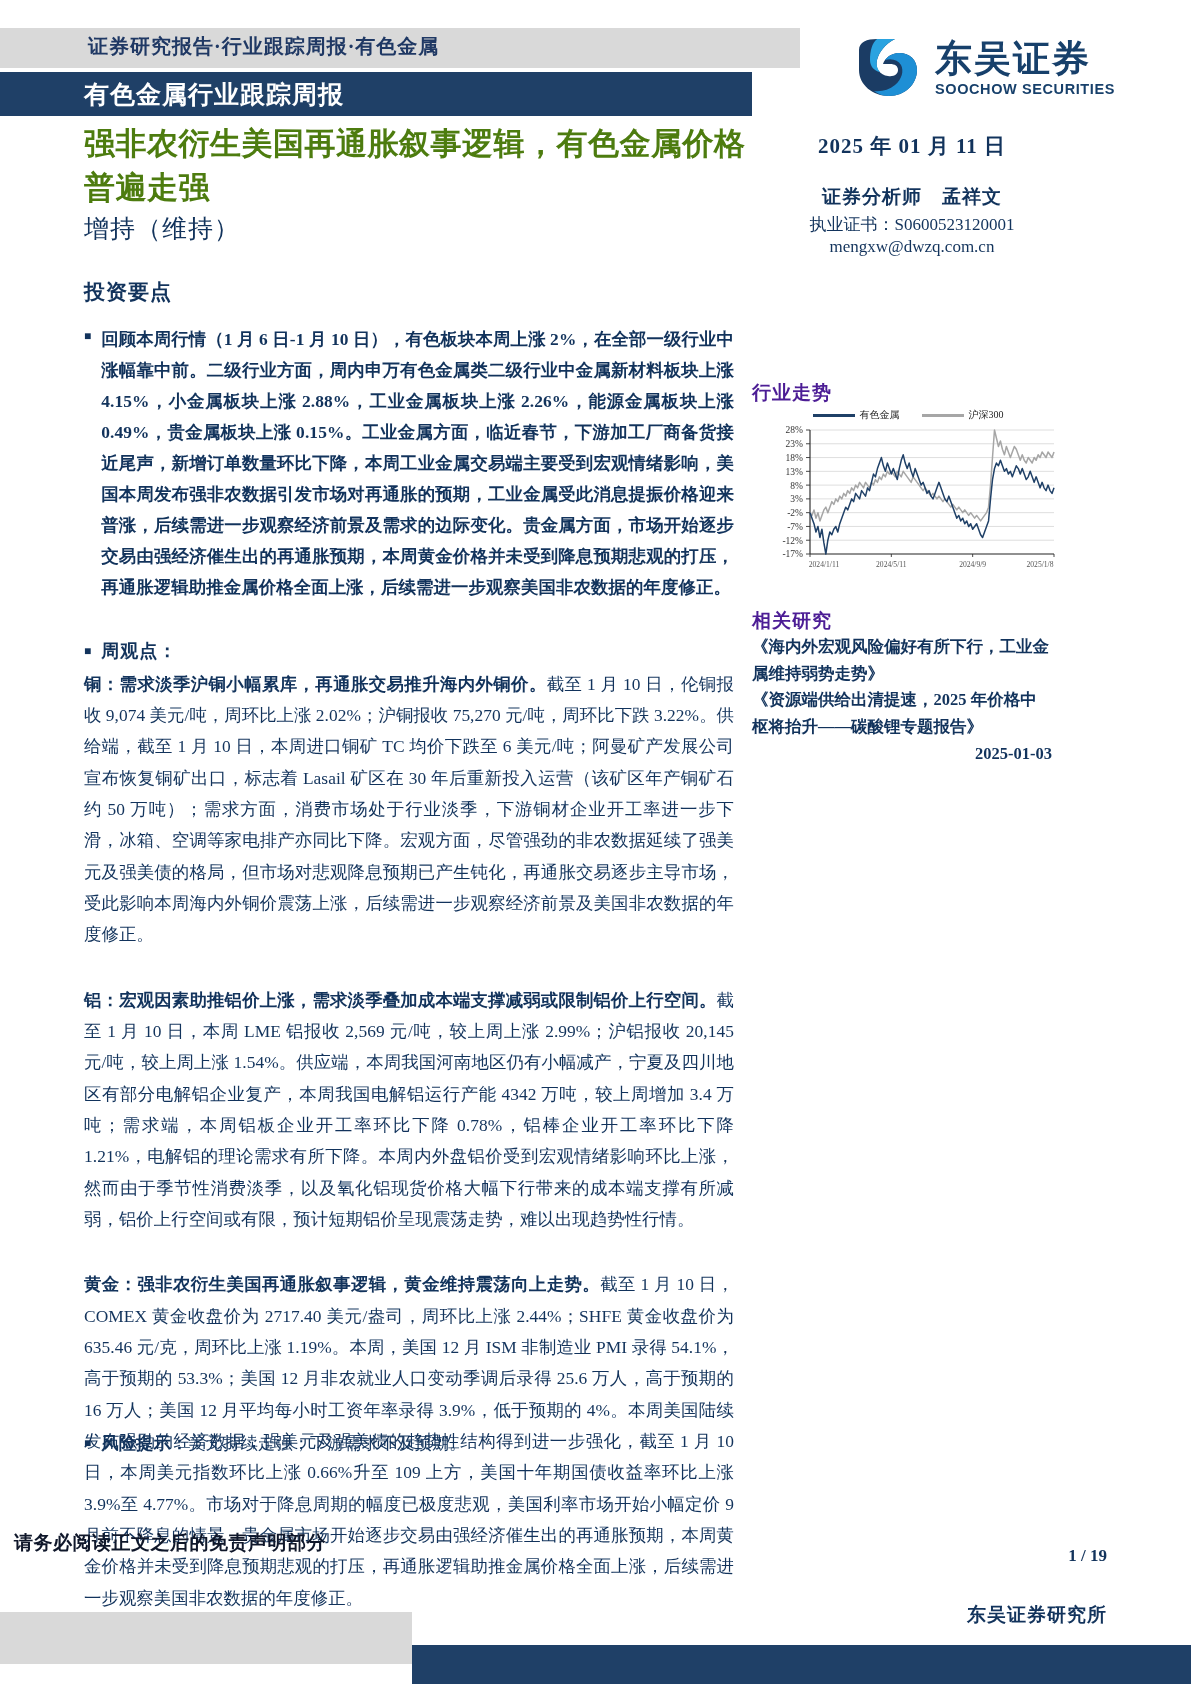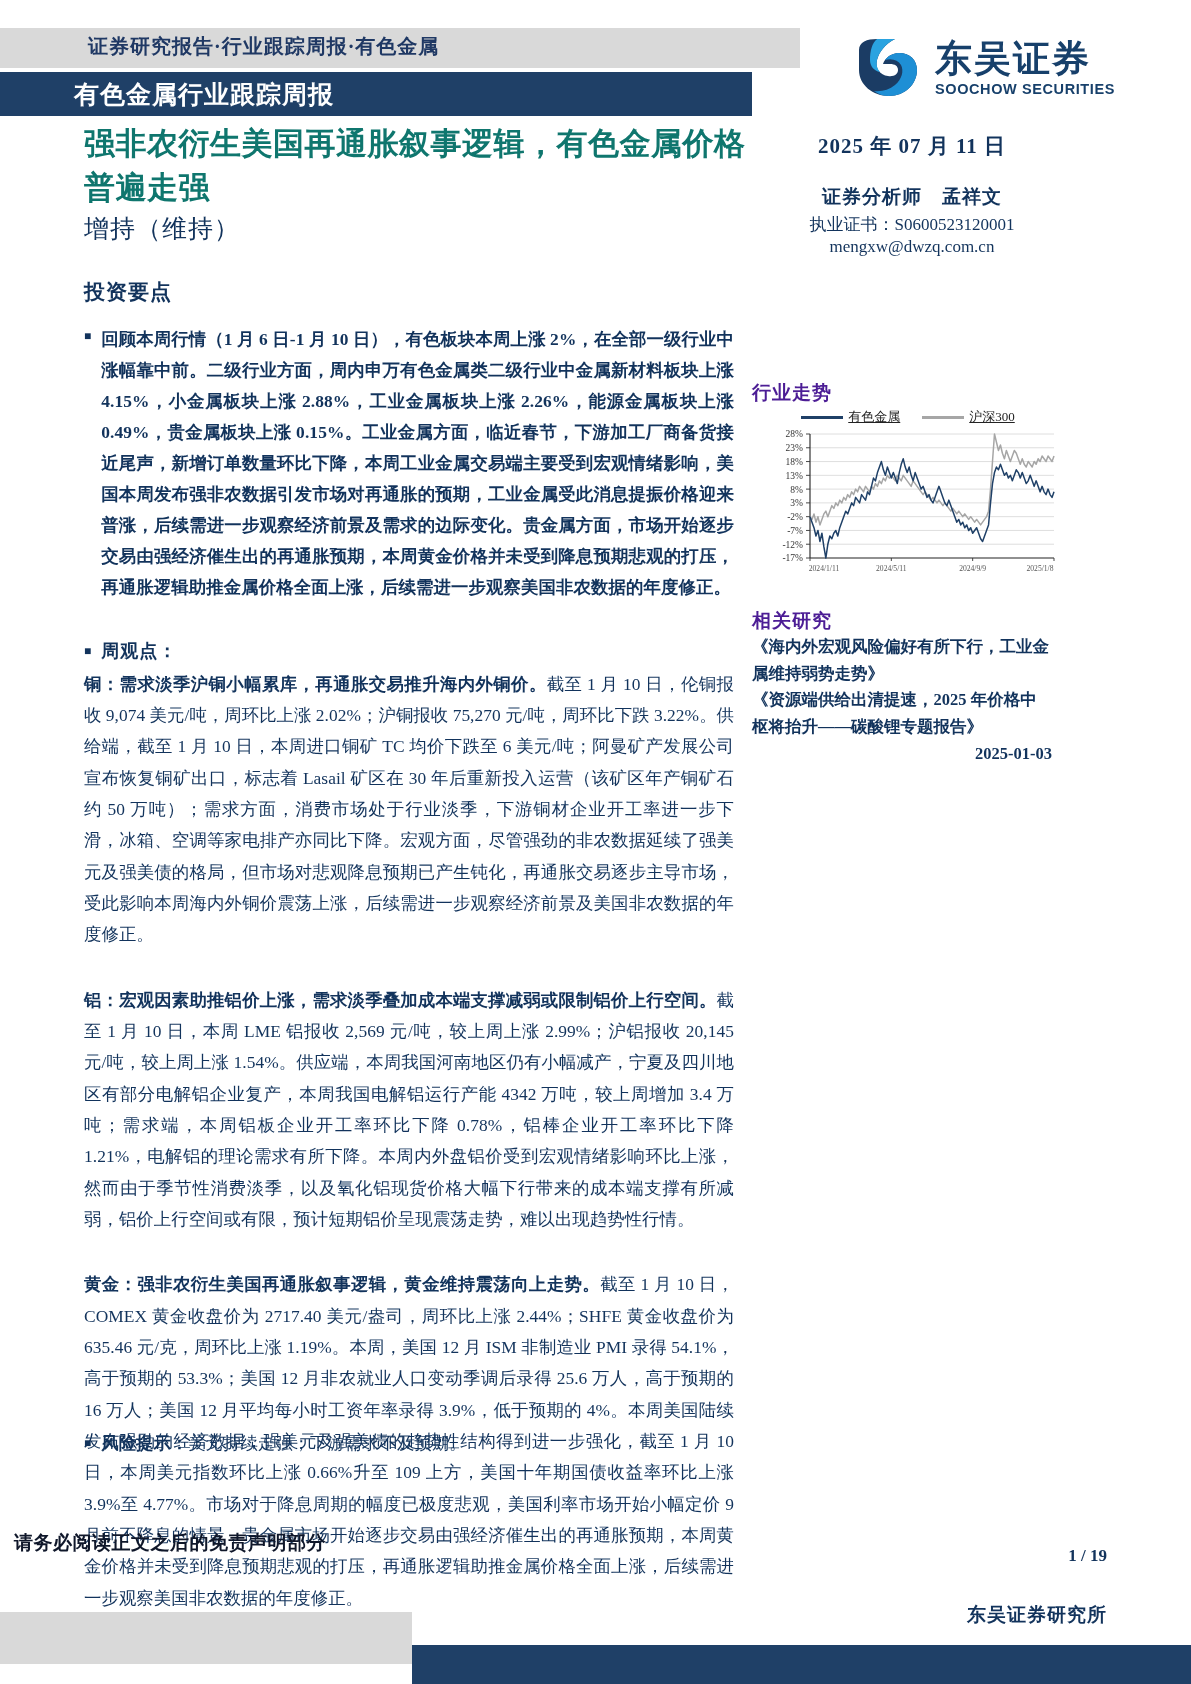--- a/index.html
+++ b/index.html
@@ -33,21 +33,21 @@
     font-family: "Liberation Serif", serif;
   }
   .navy-title-bar {
     position: absolute;
     left: 0; top: 72px;
     width: 752px; height: 44px;
     background: #1f4067;
   }
   .navy-title-text {
     position: absolute;
-    left: 74px; top: 78px;
+    left: 84px; top: 78px;
     font-size: 25px;
     font-weight: bold;
     color: #ffffff;
     letter-spacing: 1px;
   }
 
   
   .logo-wrap {
     position: absolute;
     left: 855px; top: 38px;
@@ -73,21 +73,21 @@
     font-family: "Liberation Sans", sans-serif;
   }
 
   
   .headline {
     position: absolute;
     left: 84px; top: 122px;
     width: 680px;
     font-size: 31px;
     font-weight: bold;
-    color: #0f766e;
+    color: #4d7c0f;
     line-height: 1.42;
     letter-spacing: 0.5px;
   }
   .rating {
     position: absolute;
     left: 84px; top: 212px;
     font-size: 25px;
     color: #12335c;
     letter-spacing: 1px;
   }
@@ -138,21 +138,21 @@
   }
   .legend-row {
     display: flex;
     justify-content: center;
     gap: 22px;
     align-items: center;
     margin-bottom: 2px;
   }
   .legend-item { display: flex; align-items: center; gap: 5px; }
   .legend-swatch { width: 42px; height: 3px; display: block; }
-  .legend-text { font-size: 13px; color: #222; text-decoration: underline; }
+  .legend-text { font-size: 10px; color: #222; }
 
   
   #related-heading { left: 752px; top: 608px; }
   .related-list {
     position: absolute;
     left: 752px; top: 634px;
     width: 300px;
     color: #12335c;
     font-size: 16.5px;
     line-height: 1.62;
@@ -274,21 +274,21 @@
   <div>
     <div class="logo-text-cn">东吴证券</div>
     <div class="logo-text-en">SOOCHOW SECURITIES</div>
   </div>
 </div>
 
 <div class="headline">强非农衍生美国再通胀叙事逻辑，有色金属价格普遍走强</div>
 <div class="rating">增持（维持）</div>
 
 <div class="right-col">
-  <div class="report-date">2025 年 07 月 11 日</div>
+  <div class="report-date">2025 年 01 月 11 日</div>
 
   <div>
     <div class="analyst-name">证券分析师　孟祥文</div>
     <div class="analyst-cert">执业证书：S0600523120001</div>
     <div class="analyst-mail">mengxw@dwzq.com.cn</div>
   </div>
 
 </div>
 
 <div class="section-label" id="chart-heading">行业走势</div>

